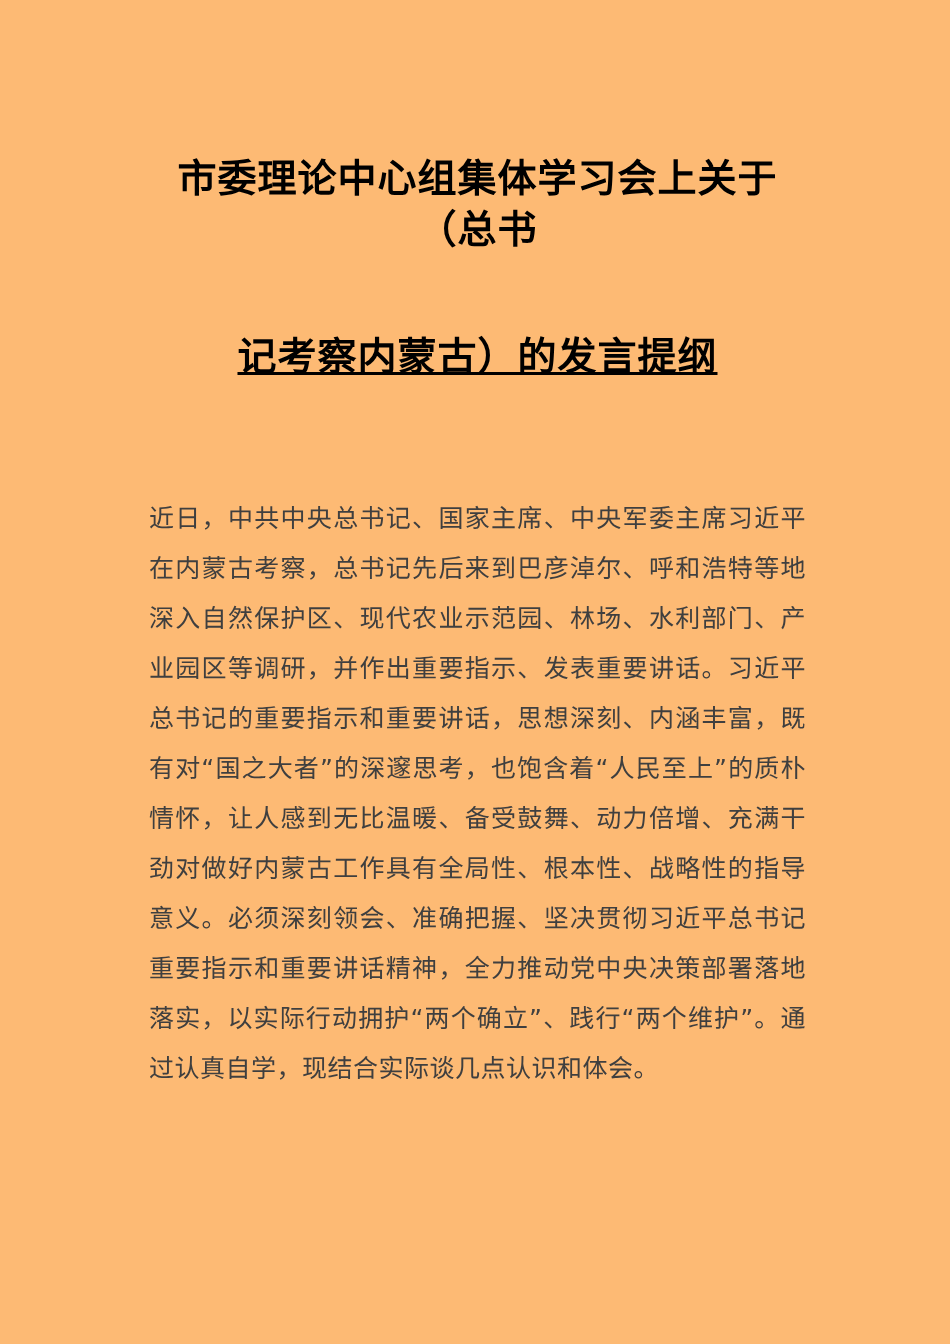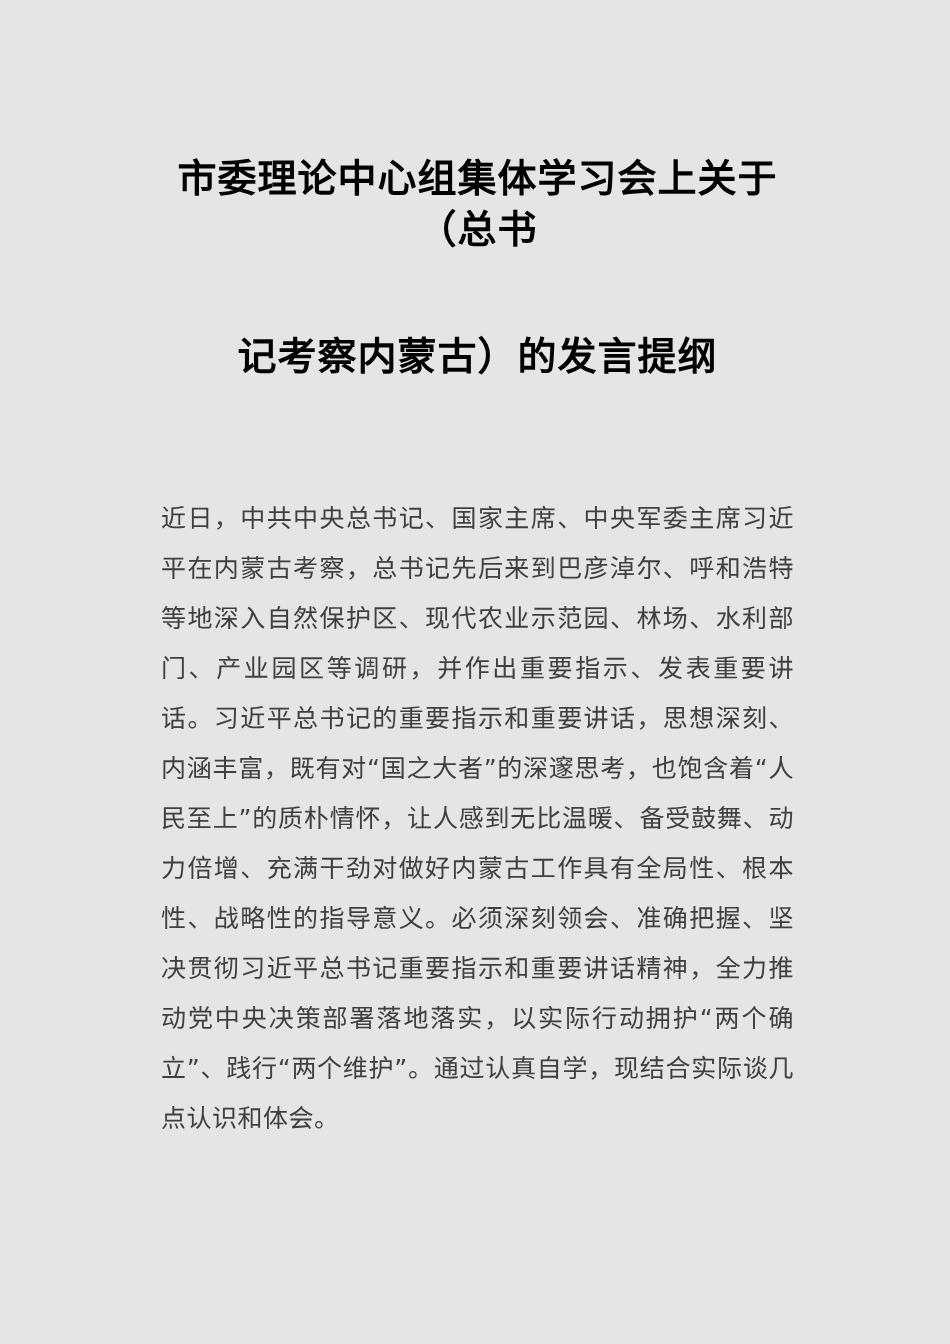--- a/index.html
+++ b/index.html
@@ -5,21 +5,21 @@
   html, body {
     margin: 0;
     padding: 0;
     background: #ffffff;
   }
   .page {
     position: relative;
     width: 950px;
     height: 1344px;
     margin: 0 auto;
-    background: #e5e5e5;
+    background: #fdba74;
     overflow: hidden;
     font-family: "DejaVu Sans", "Liberation Sans", sans-serif;
     box-sizing: border-box;
     padding: 128px 140px 0 145px;
   }
   .doc-title {
     color: #000000;
     font-weight: 700;
     text-align: center;
     font-size: 39px;
@@ -27,31 +27,32 @@
   }
   .doc-title .title-line {
     display: block;
     line-height: 1.3;
   }
   .doc-title .title-line-1 {
     margin-bottom: 76px;
   }
   .doc-title .title-line-2 {
     margin-bottom: 4px;
+    text-decoration: underline;
   }
   .doc-body {
     margin-top: 112px;
     color: #3f3f3f;
     font-size: 25px;
     line-height: 50px;
     text-align: justify;
     letter-spacing: 0.5px;
   }
   .doc-body p {
-    margin: 16px;
+    margin: 4px;
     padding: 0;
     text-align: justify;
   }
 </style>
 </head>
 <body>
 
 <div class="page">
 
   <h1 class="doc-title">

